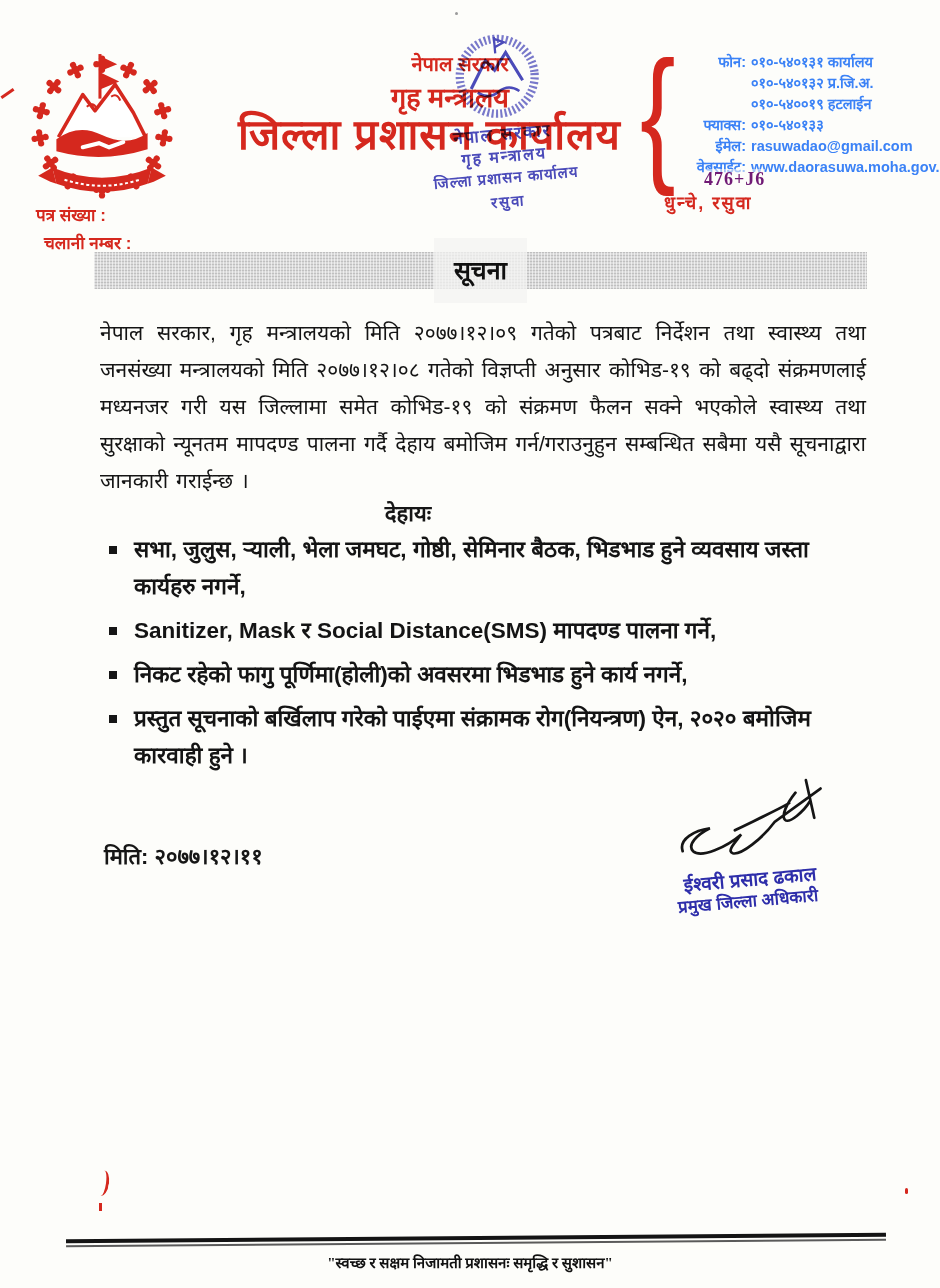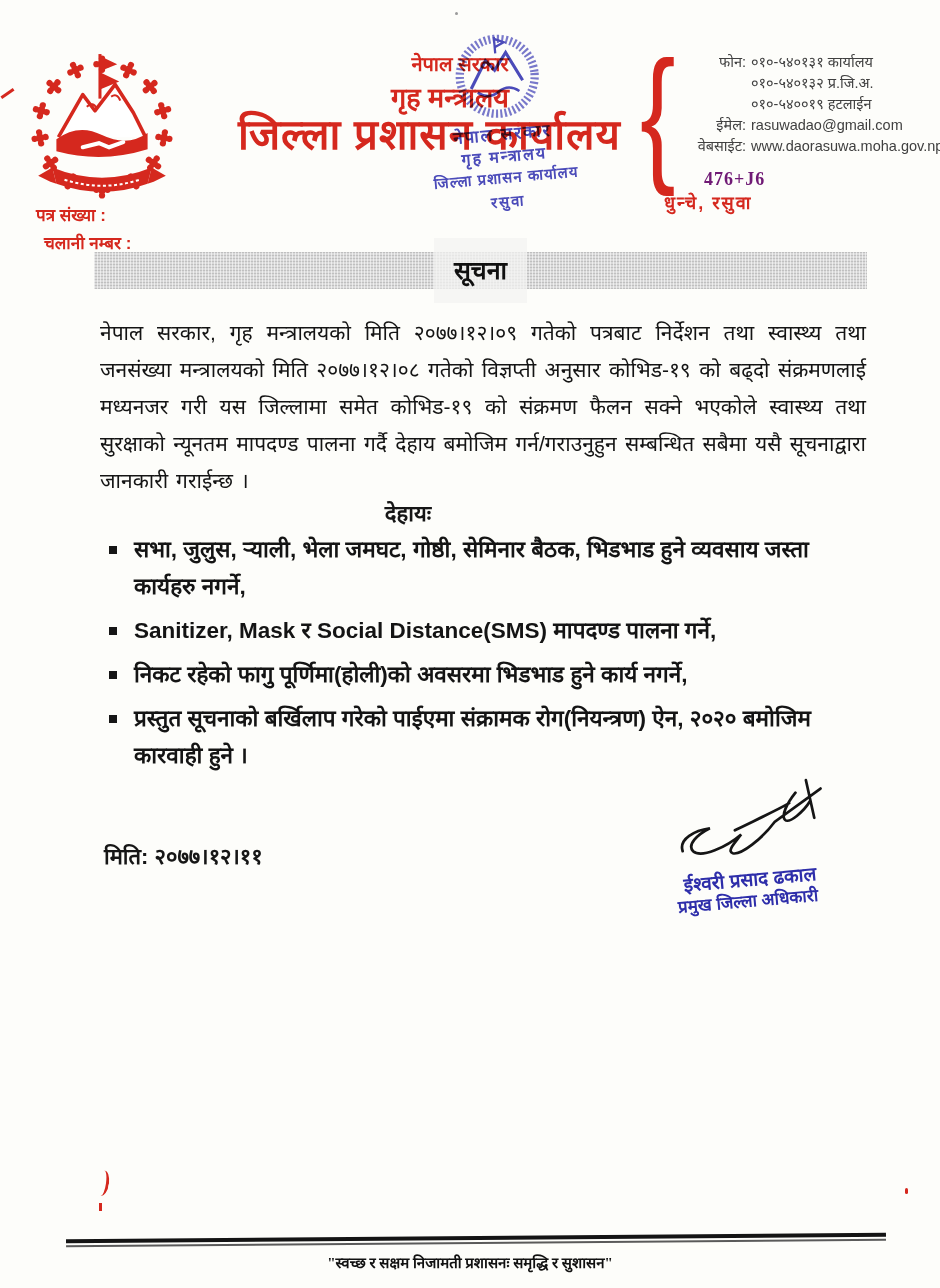--- a/index.html
+++ b/index.html
@@ -15,21 +15,21 @@
   
   .red{color:#d5281e;}
   .emblem{left:26px;top:50px;width:152px;height:152px;}
   .letter-no{left:36px;top:203px;font-size:17px;font-weight:700;}
   .dispatch-no{left:44px;top:231px;font-size:17px;font-weight:700;}
   .gov-line{left:330px;top:50px;width:260px;text-align:center;font-size:20px;font-weight:700;}
   .ministry-line{left:300px;top:78px;width:300px;text-align:center;font-size:27px;font-weight:700;}
   .office-line{left:172px;top:104px;width:515px;text-align:center;font-size:42px;font-weight:800;letter-spacing:1px;white-space:nowrap;}
   .brace{left:640px;top:40px;height:152px;font-size:148px;line-height:148px;font-weight:400;transform:scaleX(.72);transform-origin:left top;}
   .contact{left:662px;top:52px;width:255px;}
-  .contact-row{display:flex;line-height:21px;font-size:14.5px;font-weight:400;color:#404040;}
+  .contact-row{display:flex;line-height:21px;font-size:14.5px;font-weight:700;color:#3b82f6;}
   .contact-label{width:84px;text-align:right;margin-right:5px;flex:none;}
   .contact-value{white-space:nowrap;}
   .scan-code{left:704px;top:169px;font-family:"Liberation Serif", serif;font-size:18px;font-weight:700;color:#701a75;letter-spacing:1px;background:rgba(253,253,250,.55);}
   .place-line{left:664px;top:190px;font-size:18px;font-weight:800;letter-spacing:2px;}
   
   .stamp{left:395px;top:28px;width:212px;text-align:center;color:#3d3db8;
          transform:rotate(-5deg);mix-blend-mode:multiply;opacity:.93;}
   .stamp svg{display:block;margin:0 auto 2px auto;}
   .stamp-l1{font-size:17px;font-weight:700;letter-spacing:2px;}
   .stamp-l2{font-size:16px;font-weight:700;letter-spacing:2px;}
@@ -130,20 +130,24 @@
     </div>
     <div class="contact-row">
       <span class="contact-label"></span>
       <span class="contact-value">०१०-५४०१३२ प्र.जि.अ.</span>
     </div>
     <div class="contact-row">
       <span class="contact-label"></span>
       <span class="contact-value">०१०-५४००१९ हटलाईन</span>
     </div>
     <div class="contact-row">
+      <span class="contact-label">फ्याक्स:</span>
+      <span class="contact-value">०१०-५४०१३३</span>
+    </div>
+    <div class="contact-row">
       <span class="contact-label">ईमेल:</span>
       <span class="contact-value">rasuwadao@gmail.com</span>
     </div>
     <div class="contact-row">
       <span class="contact-label">वेबसाईट:</span>
       <span class="contact-value">www.daorasuwa.moha.gov.np</span>
     </div>
   </div>
 
   <div class="abs scan-code">476+J6</div>

